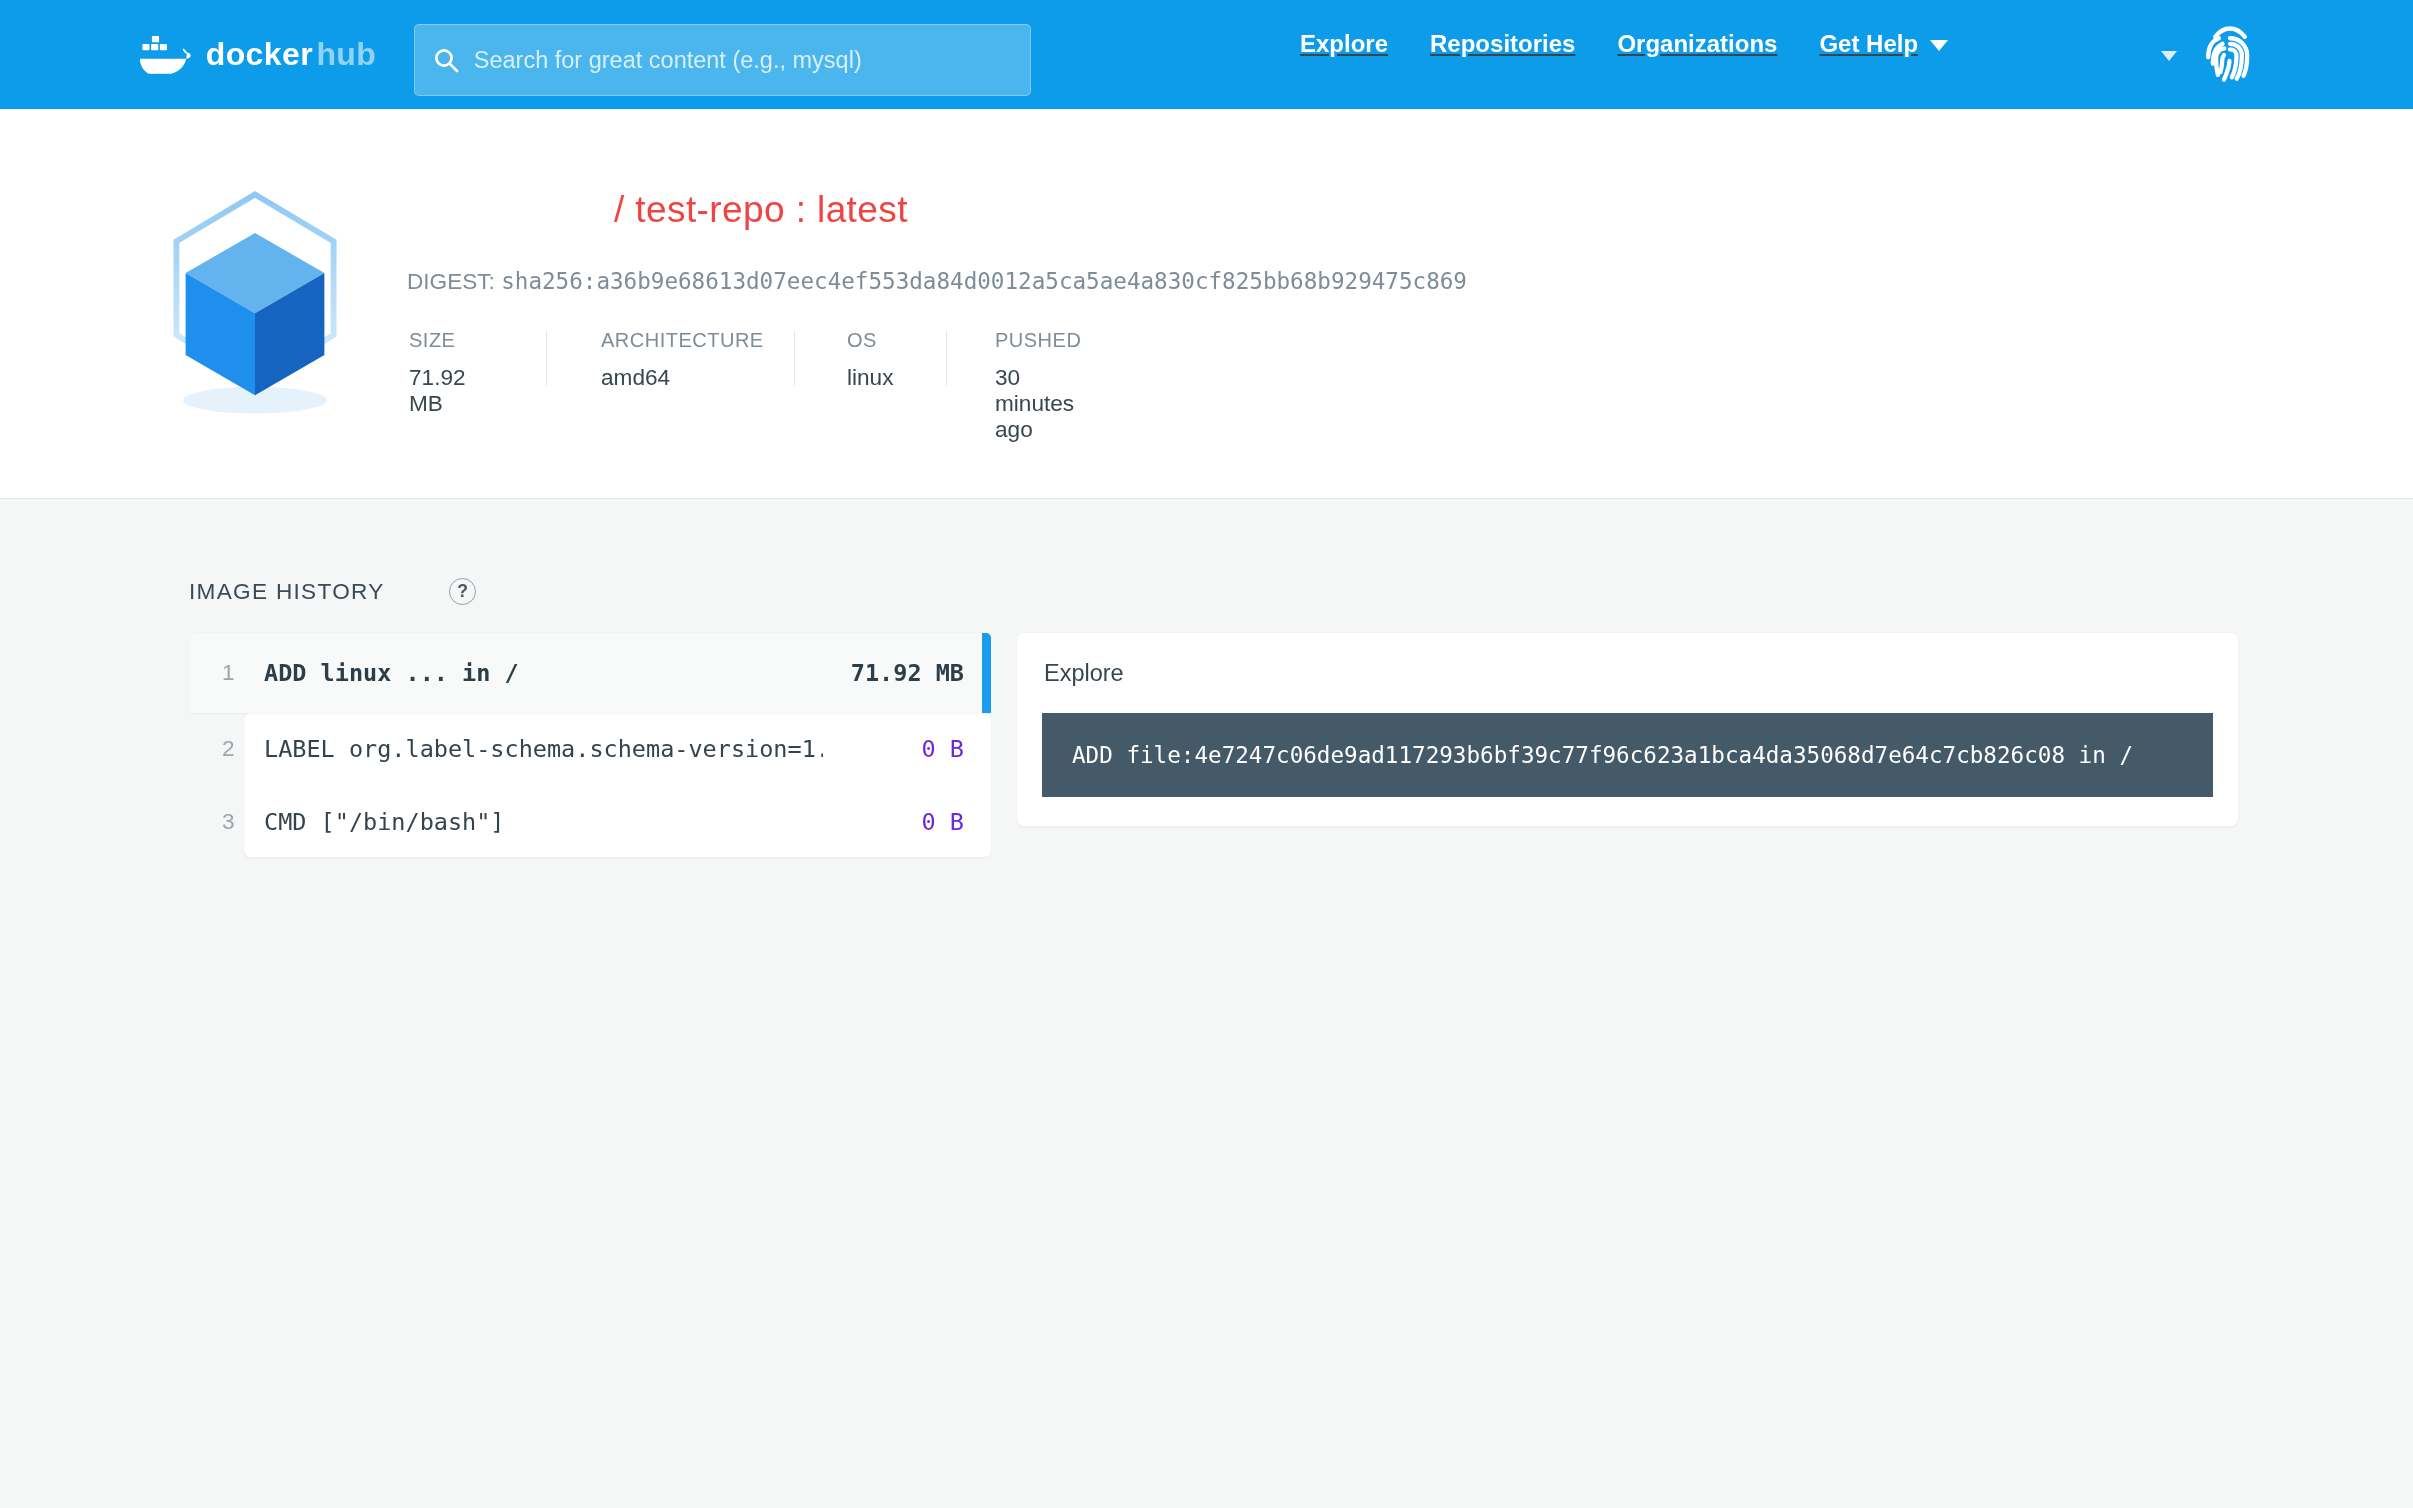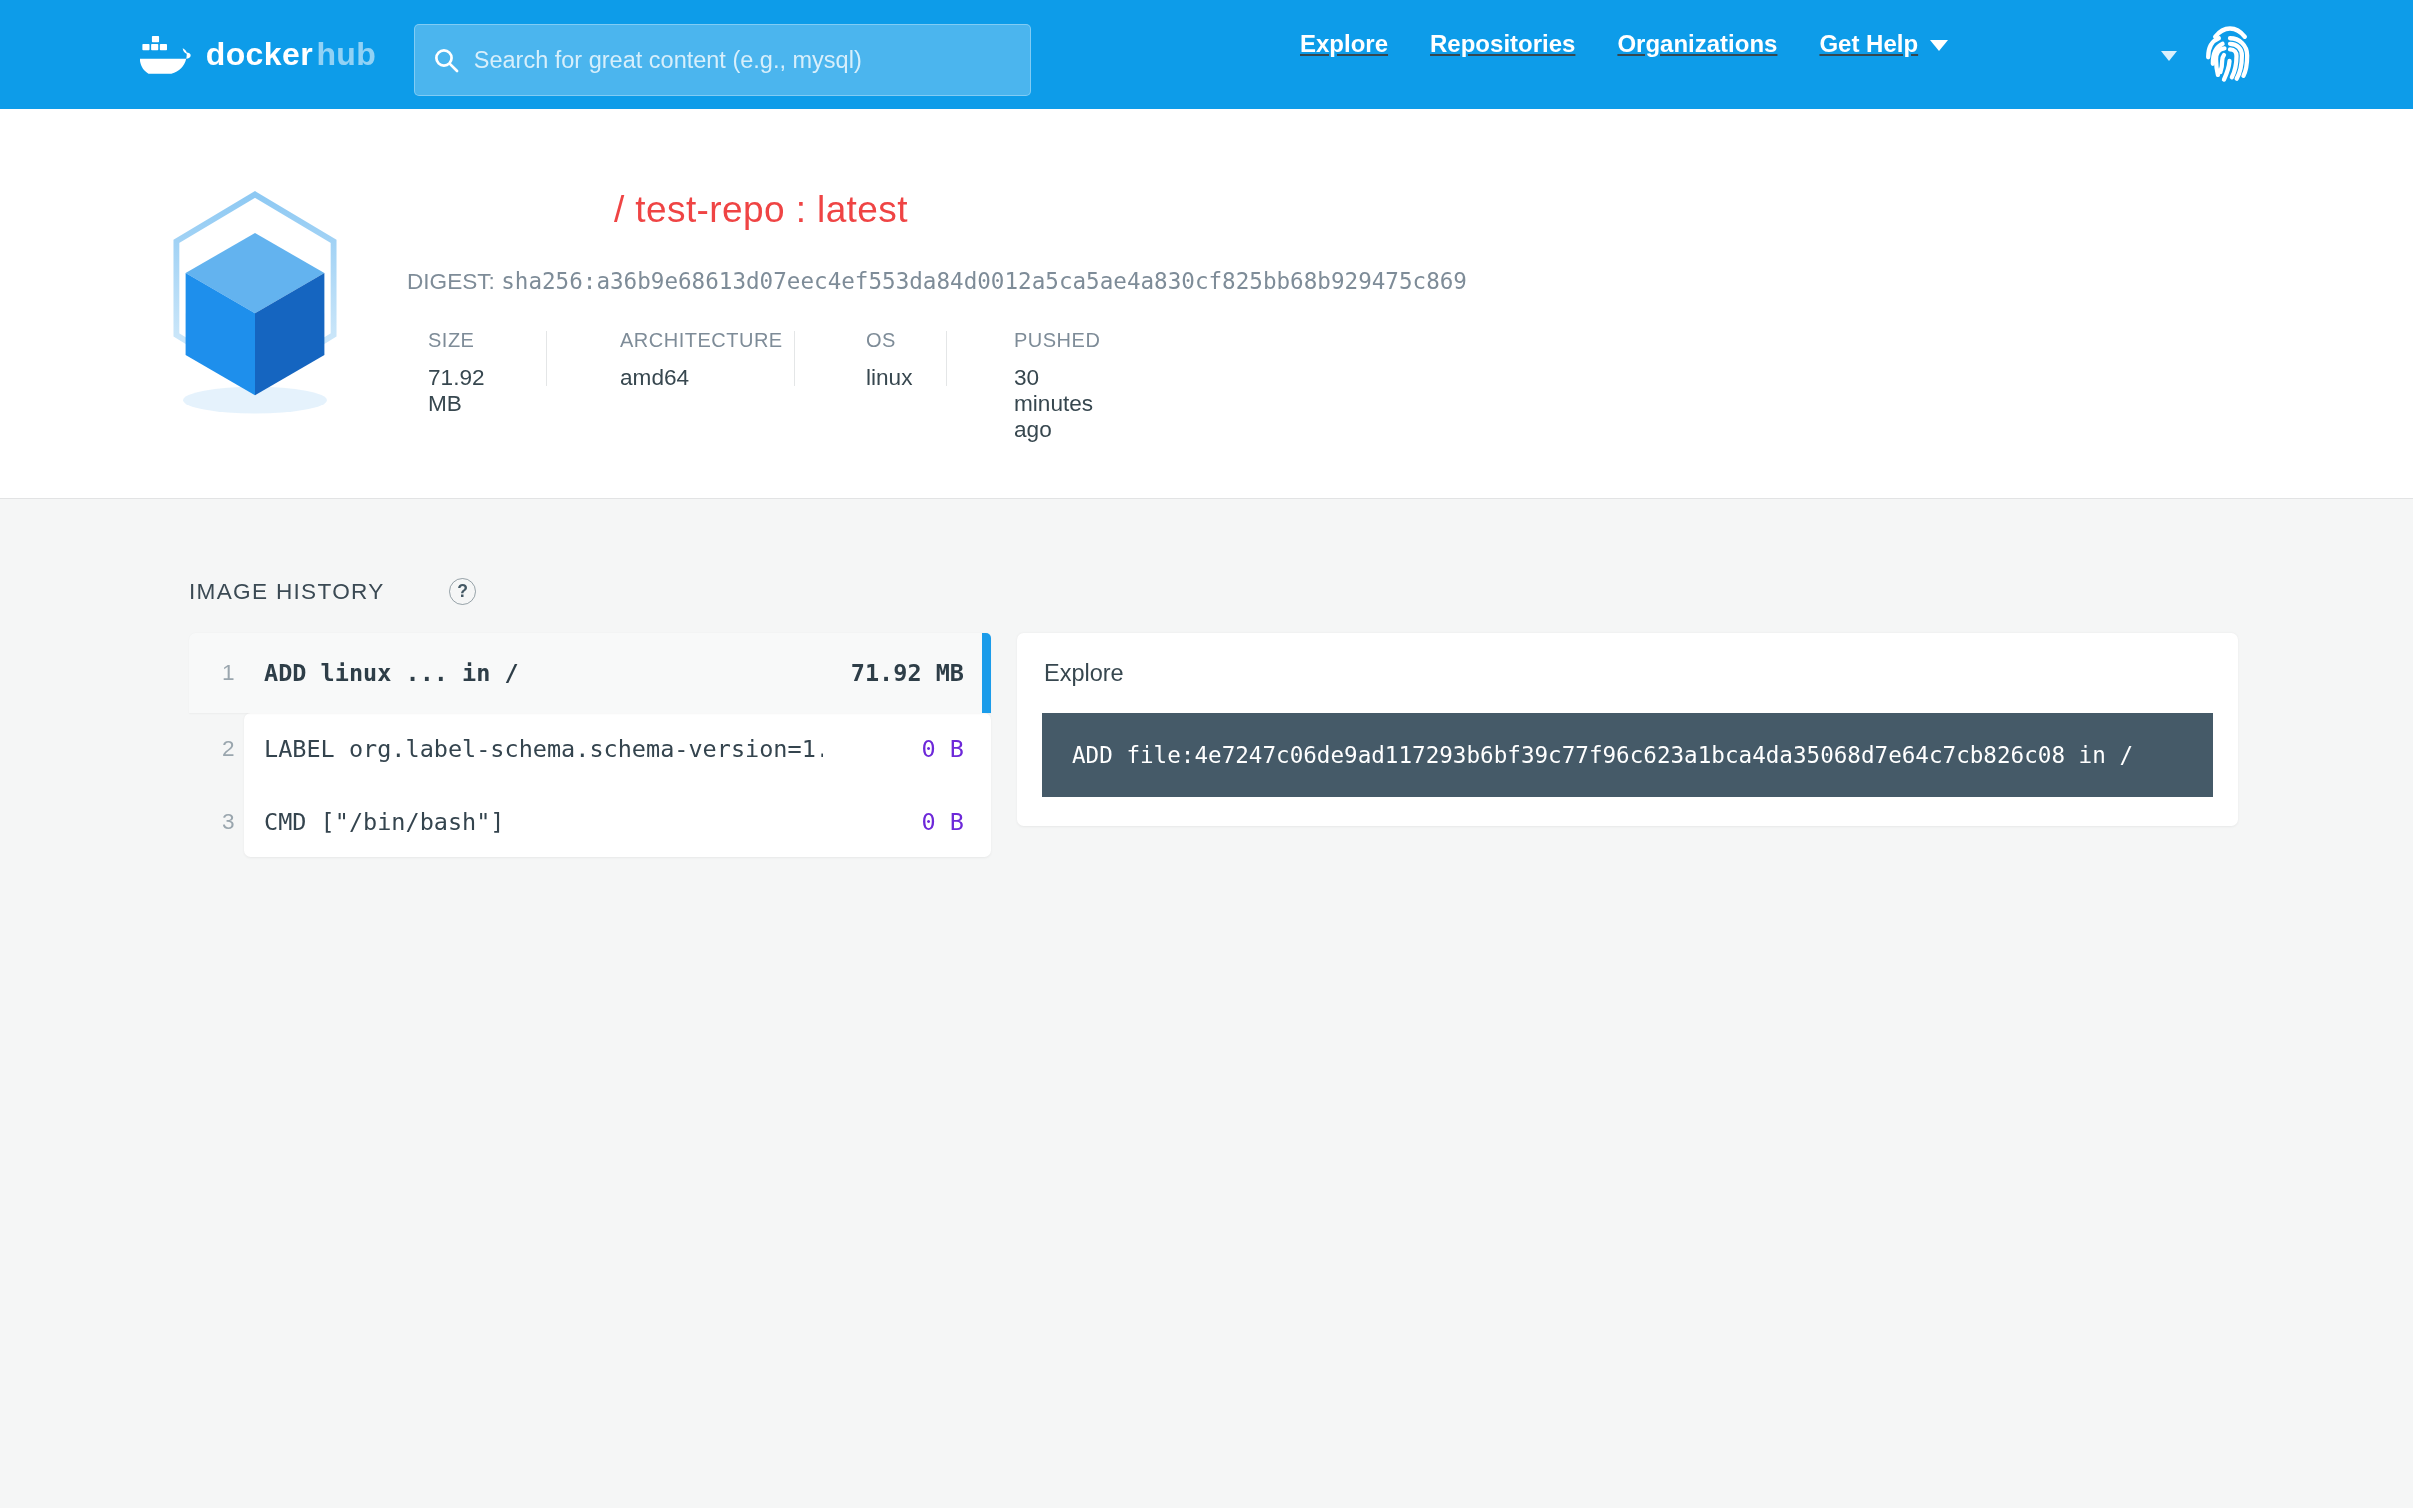--- a/index.html
+++ b/index.html
@@ -31,21 +31,21 @@
     border-top: 10px solid rgba(255,255,255,0.85); margin: 3.4px 0 0 0; }
   .avatar-fp { display: flex; align-items: center; cursor: pointer; }
 
   
   .hero { position: relative; height: 390px; background: #ffffff; border-bottom: 0.8px solid #e2e3e4; }
   .cube-wrap { position: absolute; left: 153px; top: 75px; }
   .repo-title { position: absolute; left: 614px; top: 80px; font-size: 37px; font-weight: 400; color: #ef4444; letter-spacing: 0.4px; }
   .digest-row { position: absolute; left: 407px; top: 159px; font-size: 22.6px; color: #7e8c98; white-space: nowrap; }
   .digest-row .sha { font-family: "DejaVu Sans Mono", monospace; font-size: 22.6px; color: #7e8c98; }
   .meta-row { position: absolute; left: 409px; top: 220px; height: 59px; }
-  .meta-col { position: absolute; top: 0; margin-left: 19px; }
+  .meta-col { position: absolute; top: 0; }
   .meta-col .m-label { font-size: 20px; color: #7e8c98; letter-spacing: 0.5px; }
   .meta-col .m-value { font-size: 22.6px; color: #37474f; margin-top: 13.4px; }
   .meta-div { position: absolute; top: 1.7px; width: 0.8px; height: 55px; background: #e4e6e7; }
 
   
   .main { position: relative; height: 1009px; background: #f5f6f6; }
   .section-head { position: absolute; left: 189px; top: 79px; display: flex; align-items: center; gap: 41px; }
   .section-title { font-size: 22.6px; color: #3b4a54; letter-spacing: 1.3px; }
   .help-circle { margin-left: 23.5px; width: 27px; height: 27px; border: 1.7px solid #44586488; border-radius: 50%;
     color: #445864; font-size: 17.6px; font-weight: 700; display: flex; align-items: center; justify-content: center; cursor: pointer; }

